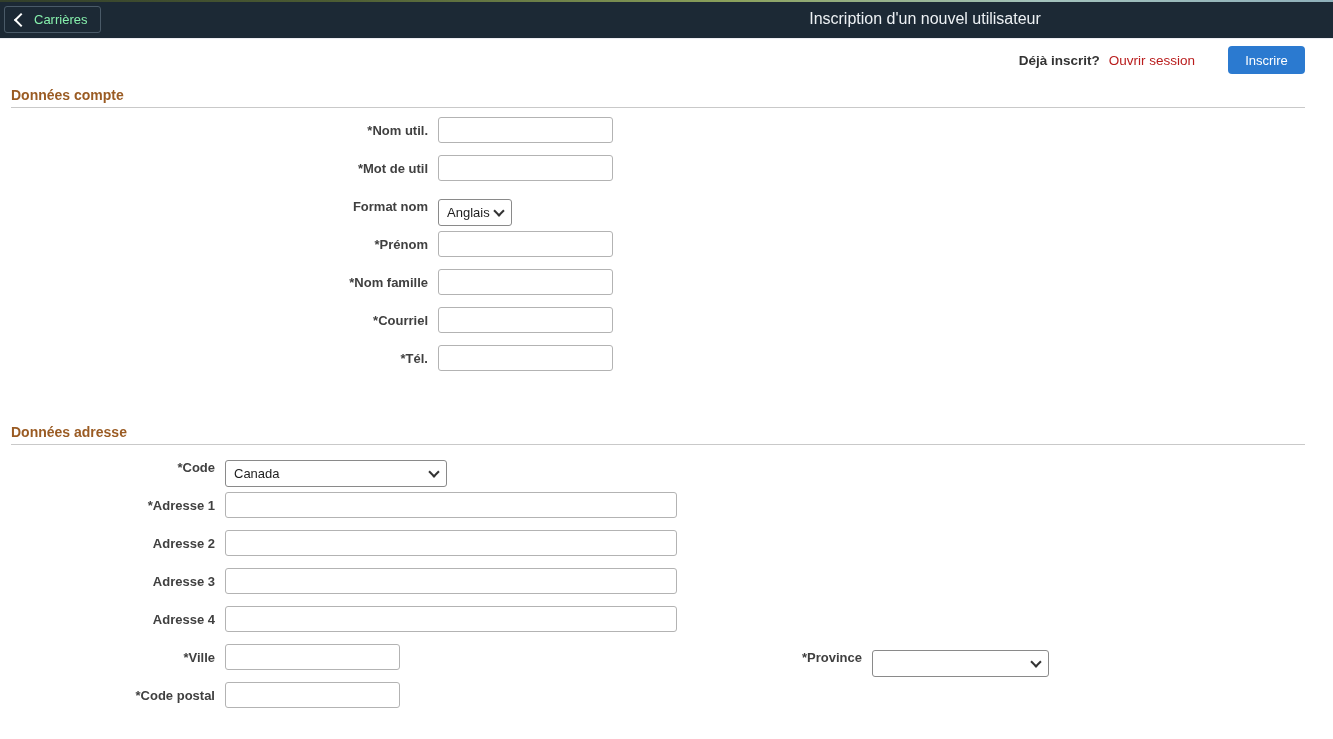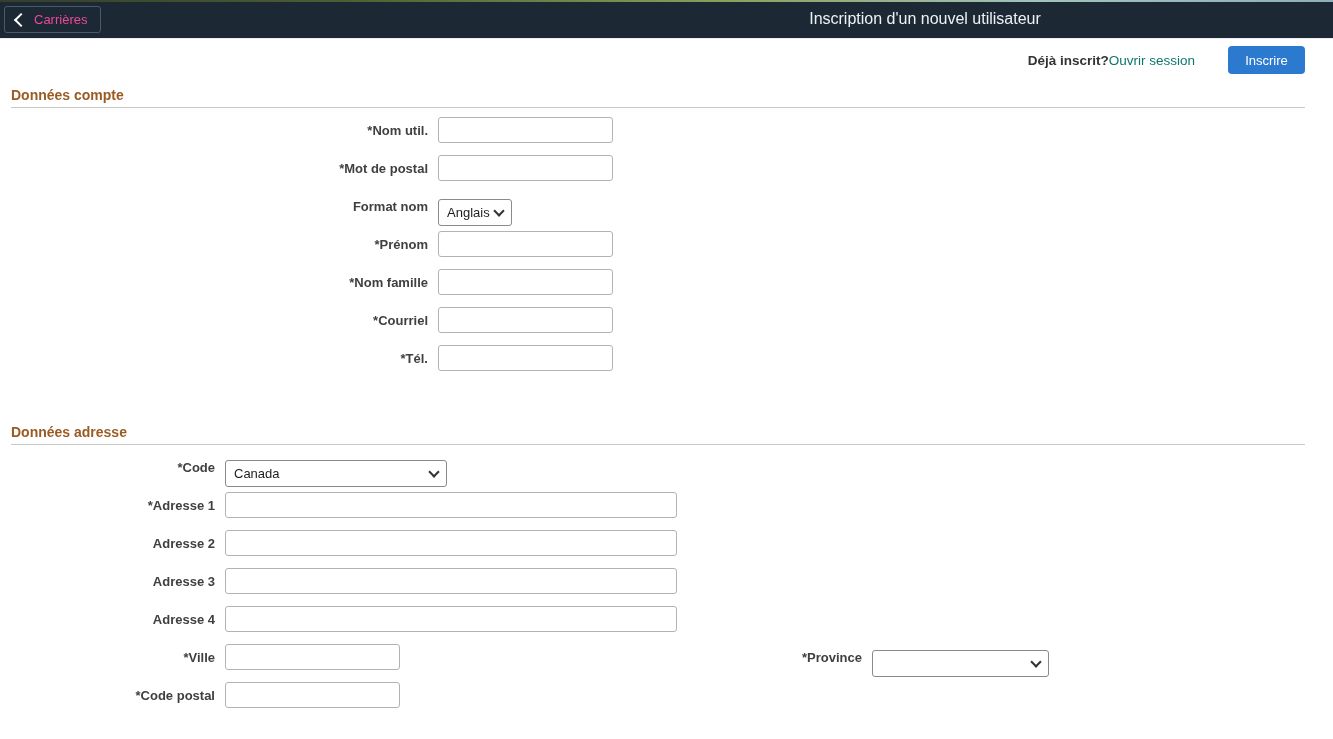--- a/index.html
+++ b/index.html
@@ -5,29 +5,29 @@
   * { margin:0; padding:0; }
   html,body { width:1333px; height:739px; background:#fff; font-family:"Liberation Sans", sans-serif; overflow:hidden; }
   body { position:relative; }
 
   
   .header { position:absolute; top:0; left:0; width:1333px; height:38px; background:#1c2935; border-bottom:1px solid #ecedf2; }
   .header-accent { position:absolute; top:0; left:0; width:100%; height:2px;
       background:linear-gradient(90deg,#333f2b 0%,#4c5c33 25%,#8ba15c 55%,#a3c2bc 78%,#8fb0ba 100%); }
   .back-btn { position:absolute; left:4px; top:6px; height:27px; box-sizing:border-box; display:flex; align-items:center;
       gap:8px; padding:0 13px 0 11px; background:transparent; border:1px solid #4a5a68; border-radius:3px;
-      color:#ec4899; font-size:13px; cursor:pointer; font-family:inherit; }
+      color:#86efac; font-size:13px; cursor:pointer; font-family:inherit; }
   .chev-left { display:inline-block; width:8px; height:8px; border-left:2px solid #fff; border-bottom:2px solid #fff;
       transform:rotate(45deg); margin-top:0px; }
   .page-title { position:absolute; top:50%; left:925px; transform:translate(-50%,-50%); color:#edf1f4; font-size:16px; white-space:nowrap; }
 
   
   .signin-bar { position:absolute; top:46px; right:28px; height:28px; display:flex; align-items:center; }
   .signin-prompt { color:#333; font-size:13.5px; font-weight:bold; }
-  .signin-link { color:#0f766e; font-size:13.5px; text-decoration:none; cursor:pointer; }
+  .signin-link { color:#b91c1c; font-size:13.5px; margin-left:9px; text-decoration:none; cursor:pointer; }
   .register-btn { margin-left:33px; width:77px; height:28px; background:#2b7ad0; border:none; border-radius:4px;
       color:#fff; font-size:13px; cursor:pointer; font-family:inherit; }
 
   
   .section-title { position:absolute; left:11px; width:1294px; color:#9a5b23; font-weight:bold; font-size:14px;
       line-height:14px; padding-bottom:5px; border-bottom:1px solid #c9c9c9; }
   #account-title { top:88px; }
   #address-title { top:425px; }
 
   
@@ -71,21 +71,21 @@
 </div>
 
 <div class="section-title" id="account-title">Données compte</div>
 
 <div class="form" id="account-form">
   <div class="row">
     <label class="lbl lbl-a">*Nom util.</label>
     <input class="txt" type="text" style="">
   </div>
   <div class="row">
-    <label class="lbl lbl-a">*Mot de postal</label>
+    <label class="lbl lbl-a">*Mot de util</label>
     <input class="txt" type="password" style="">
   </div>
   <div class="row">
     <label class="lbl lbl-a">Format nom</label>
     <div class="select sel-sm">
       <span>Anglais</span>
       <span class="chev-down"></span>
     </div>
   </div>
   <div class="row">

